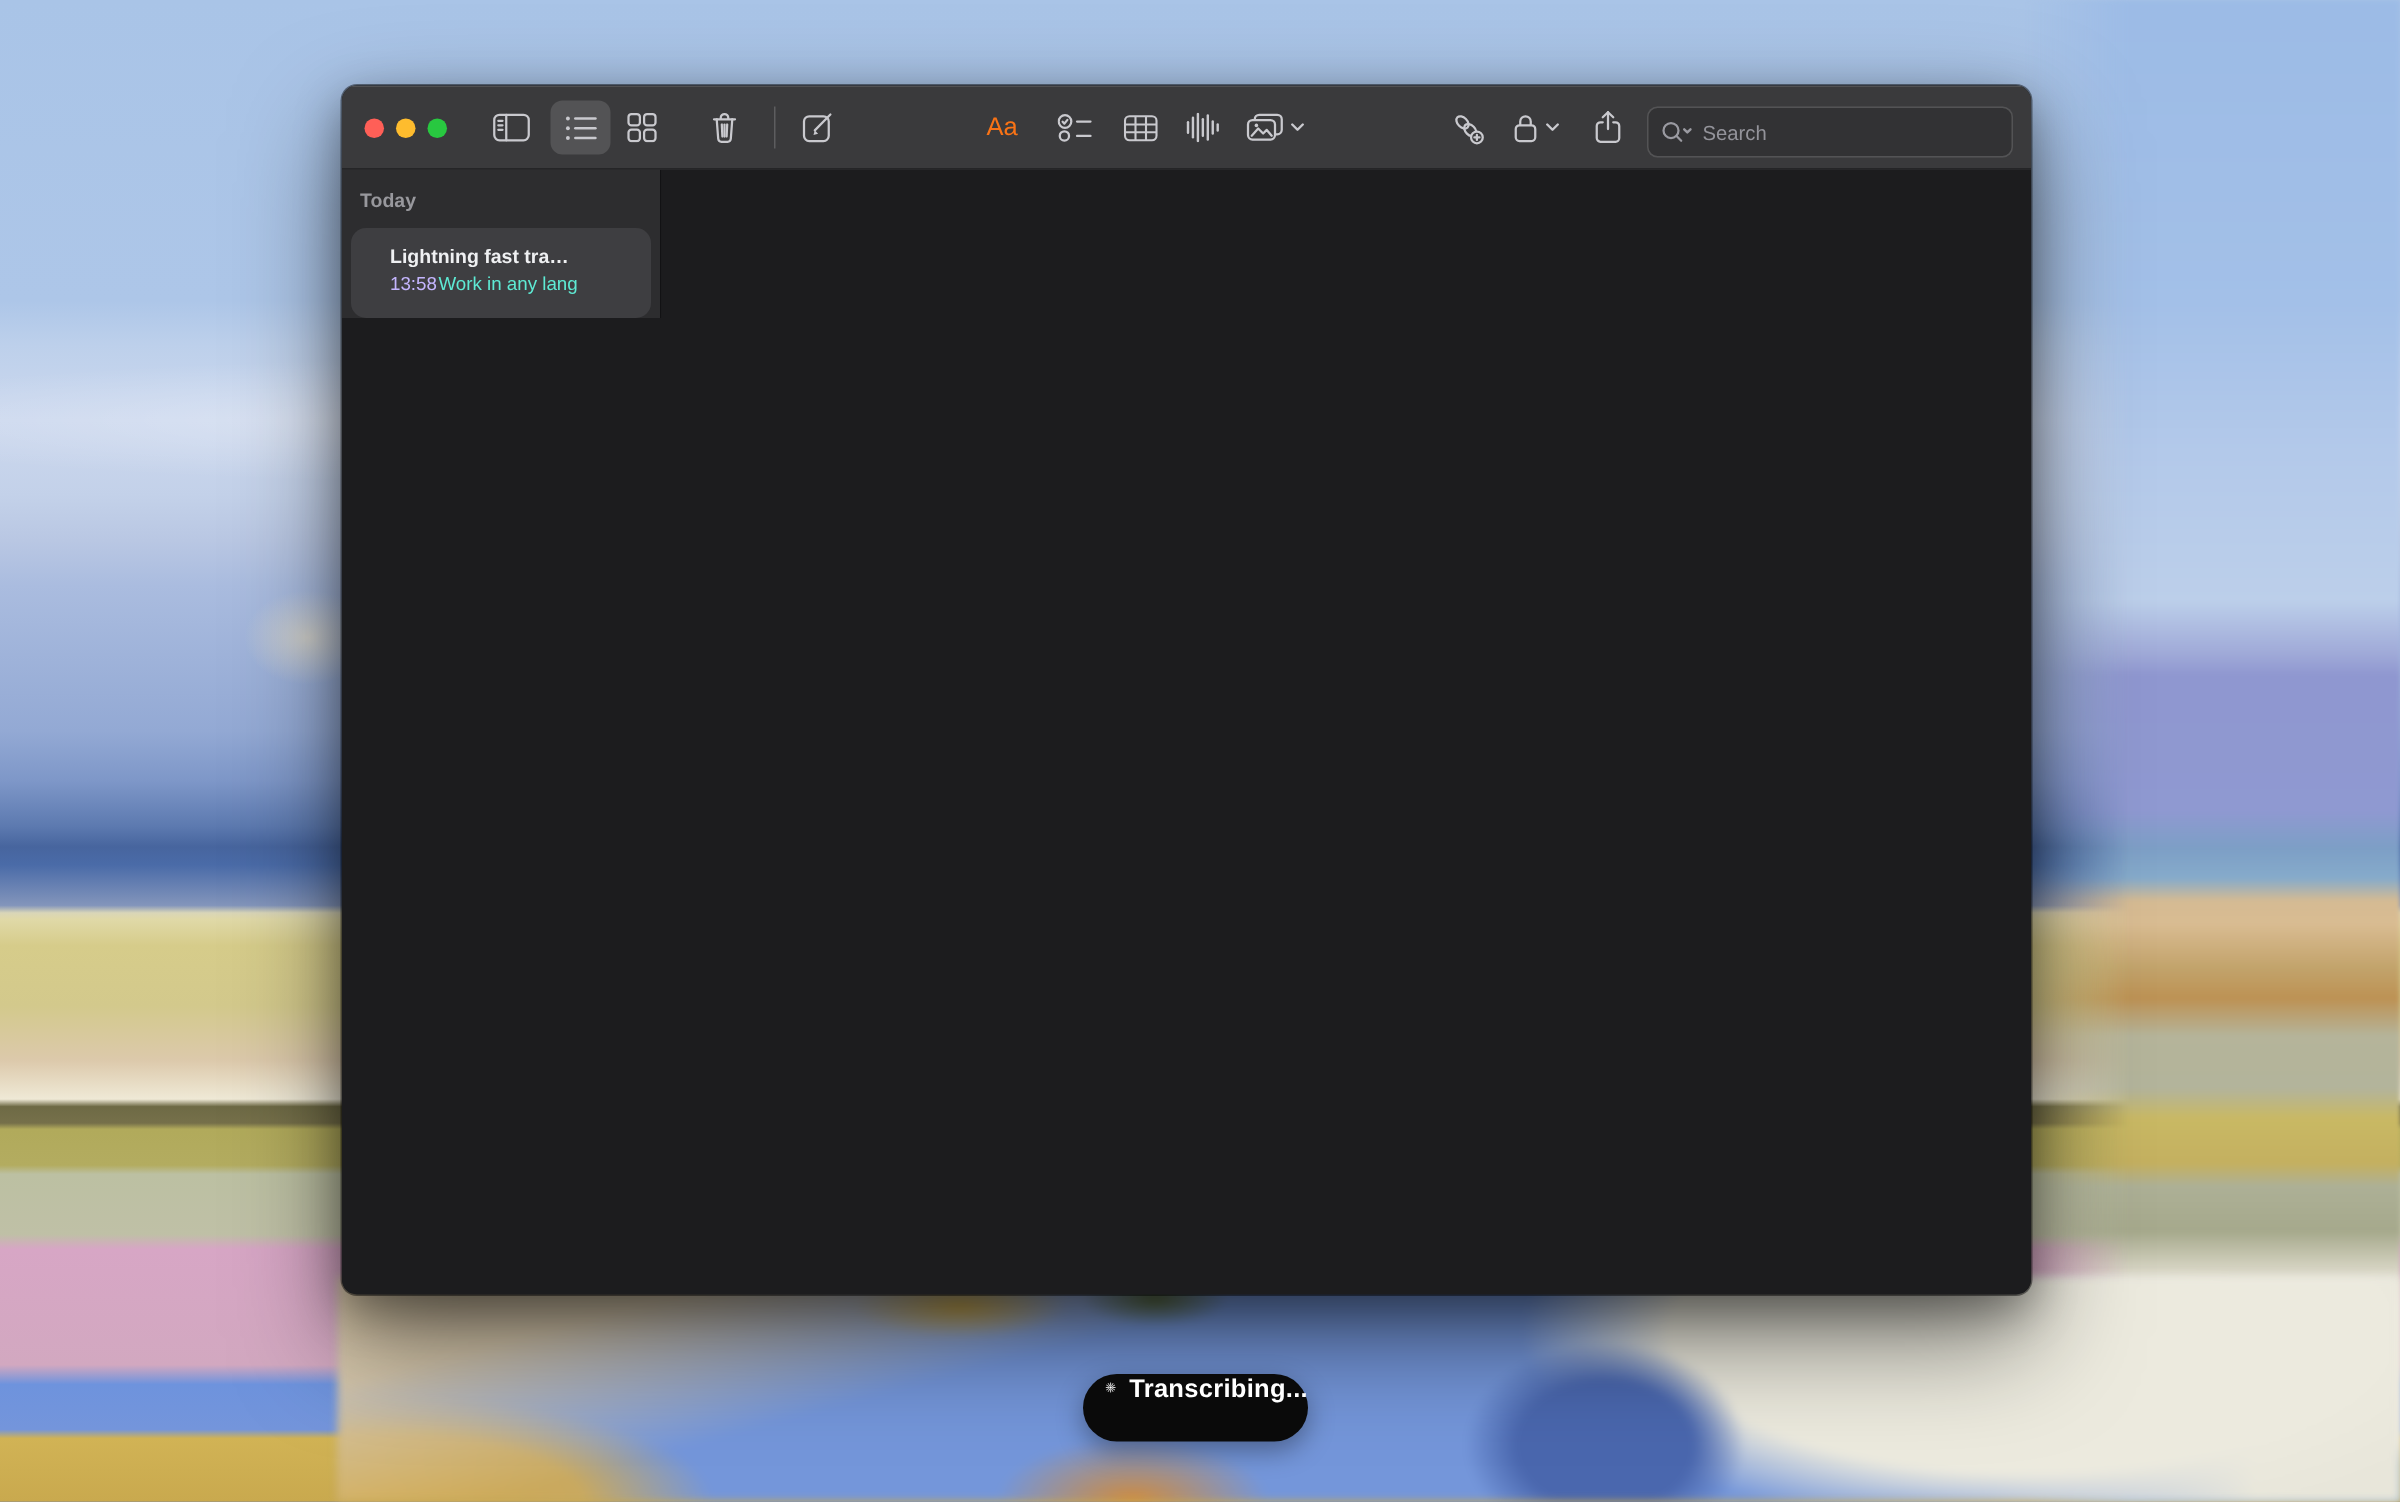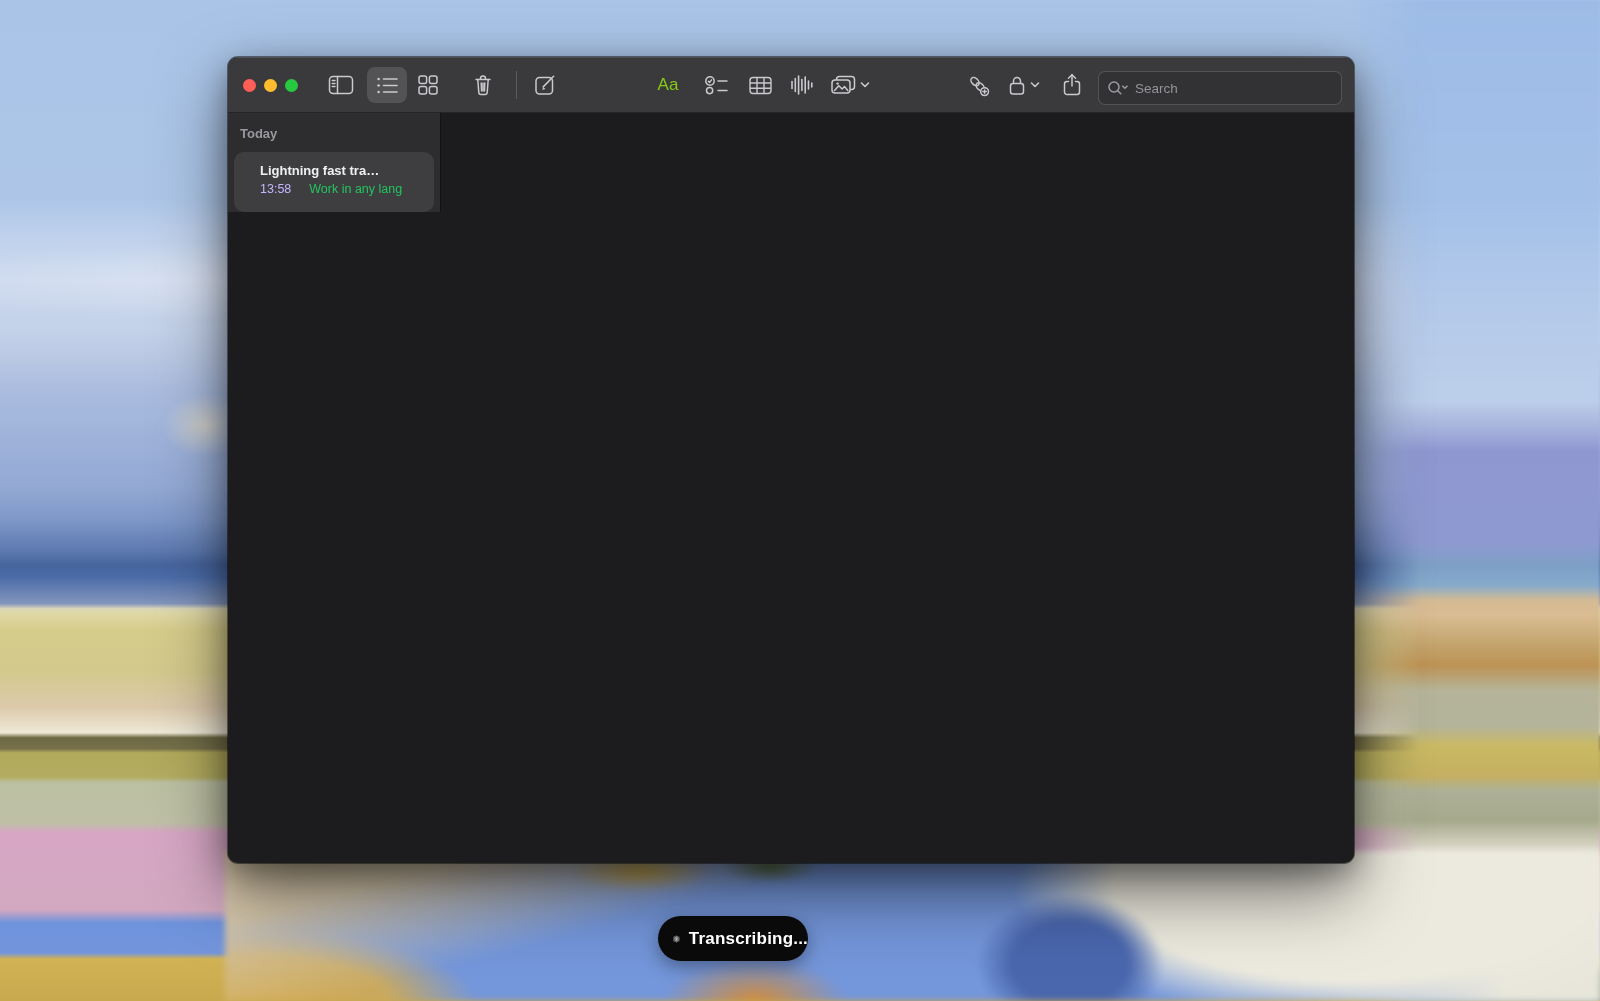--- a/index.html
+++ b/index.html
@@ -55,46 +55,46 @@
   }
   .toolbar { position:relative; height:56px; background:#3a3a3c;
     border-bottom:1px solid #252527; box-shadow:inset 0 1px 0 rgba(255,255,255,0.12); }
   .traffic { position:absolute; left:15px; top:22px; display:flex; gap:8px; }
   .dot { width:13px; height:13px; border-radius:50%; }
   .tbtn { position:absolute; top:10px; width:36px; height:36px; display:flex; align-items:center;
     justify-content:center; gap:4px; color:#c9c9ce; background:none; border:none; cursor:default; }
   .tbtn.selected { background:rgba(255,255,255,0.13); border-radius:8px; width:40px; }
   .tbtn svg { display:block; }
   .tb-sep { position:absolute; left:288px; top:14px; width:1px; height:28px; background:rgba(255,255,255,0.18); }
-  .aa { font-size:17px; font-weight:500; color:#84cc16; }
+  .aa { font-size:17px; font-weight:500; color:#f97316; }
   .searchfield { position:absolute; left:870px; top:14px; width:244px; height:28px;
     border:1px solid rgba(255,255,255,0.16); background:rgba(0,0,0,0.12); border-radius:7px;
     display:flex; align-items:center; padding:16px 8px; color:#9a9aa1; }
   .searchfield input { flex:1; min-width:0; background:transparent; border:none; outline:none;
     color:#e8e8ea; font-size:13.5px; margin-left:5px; }
   .searchfield input::placeholder { color:#93939a; }
 
   .win-body { display:flex; height:749px;flex-direction:column; }
   .sidebar { width:213px; background:#2d2d2f; border-right:1px solid #121214; }
   .sb-section { margin:13px 12px 0; color:#98989d; font-size:13px; font-weight:700; }
   .note-card { margin:11px 6px 0; height:60px; background:#3e3e41; border-radius:10px;
     padding:11px 10px 0 26px; cursor:default; }
   .nc-title { font-size:13px; font-weight:700; color:#eff0f2; white-space:nowrap; overflow:hidden; }
   .nc-row { margin-top:4px; font-size:12.5px; display:flex; }
   .nc-time { color:#c4b5fd; }
-  .nc-preview { color:#22c55e; margin-left:18px; white-space:nowrap; overflow:hidden; }
+  .nc-preview { color:#5eead4; margin-left:1px; white-space:nowrap; overflow:hidden; }
 
   .editor { flex:1; background:#1c1c1e; padding:16px 26px 0; }
   .note-date { text-align:center; color:#8f8f94; font-size:13px; }
   .note-title { margin-top:13px; font-size:22px; font-weight:700; letter-spacing:-0.4px; color:#dcdcde; }
   .note-body { margin-top:18px; font-size:14px; font-weight:700; color:#e6e6e8; }
 
   
-  .pill { position:absolute; left:658px; top:916px; width:150px; height:45px; border-radius:23px;
-    background:#0a0a0a; display:flex; align-items:center; padding-left:15px; gap:9px;
+  .pill { position:absolute; left:722px; top:916px; width:150px; height:45px; border-radius:23px;
+    background:#0a0a0a; display:flex; align-items:flex-start; padding-left:15px; gap:9px;
     box-shadow:0 6px 18px rgba(0,0,0,0.35); }
   .pill-label { color:#fff; font-size:17px; font-weight:600; letter-spacing:0.2px; }
 </style>
 </head>
 <body>
 
 <div class="desktop">
   <div class="bg-base"></div>
   <div class="bg-streak"></div>
   <div class="bg-right"></div>

